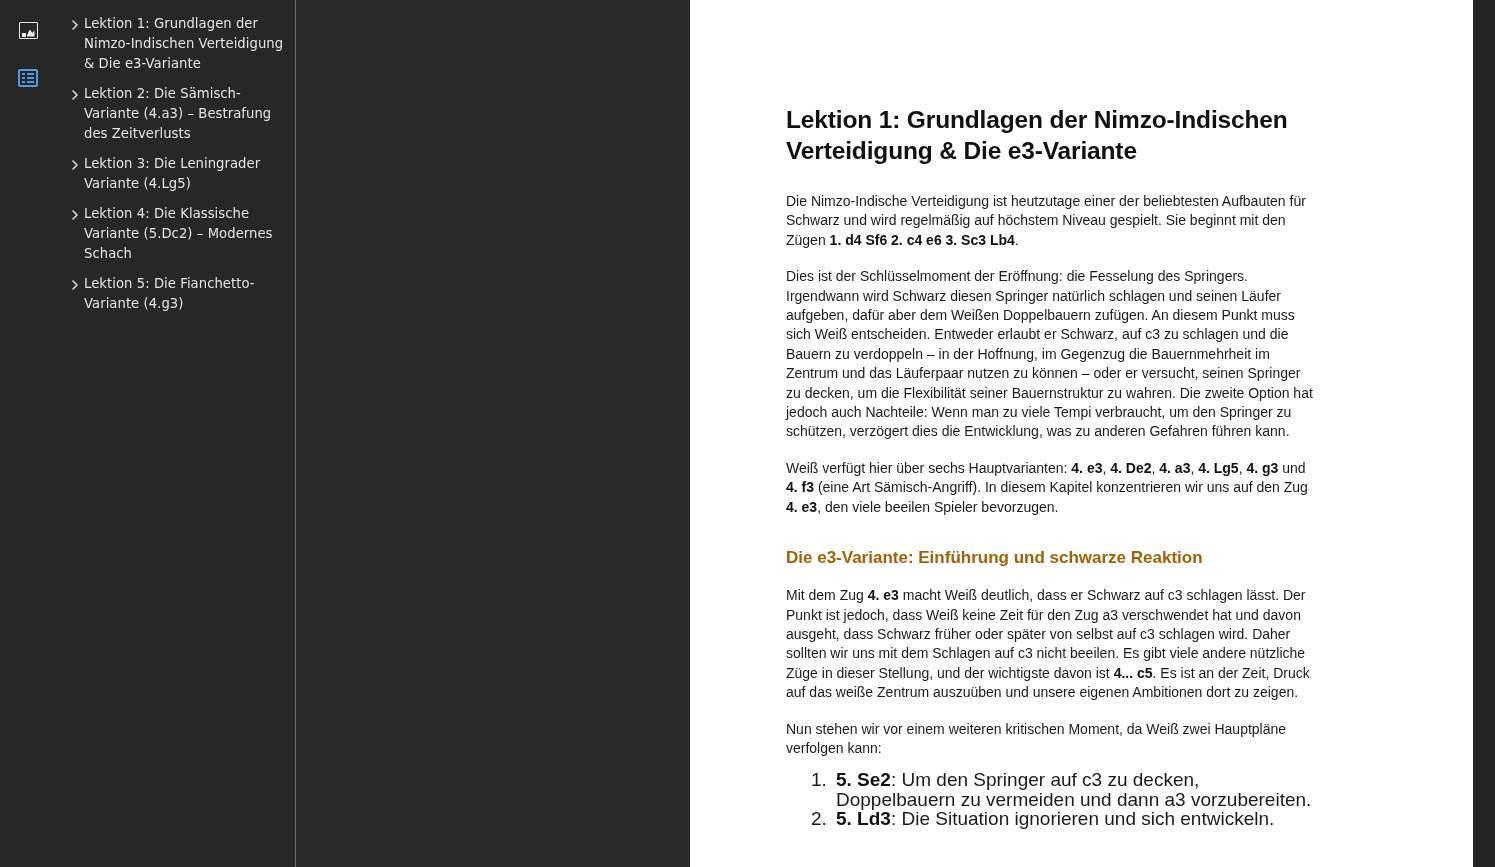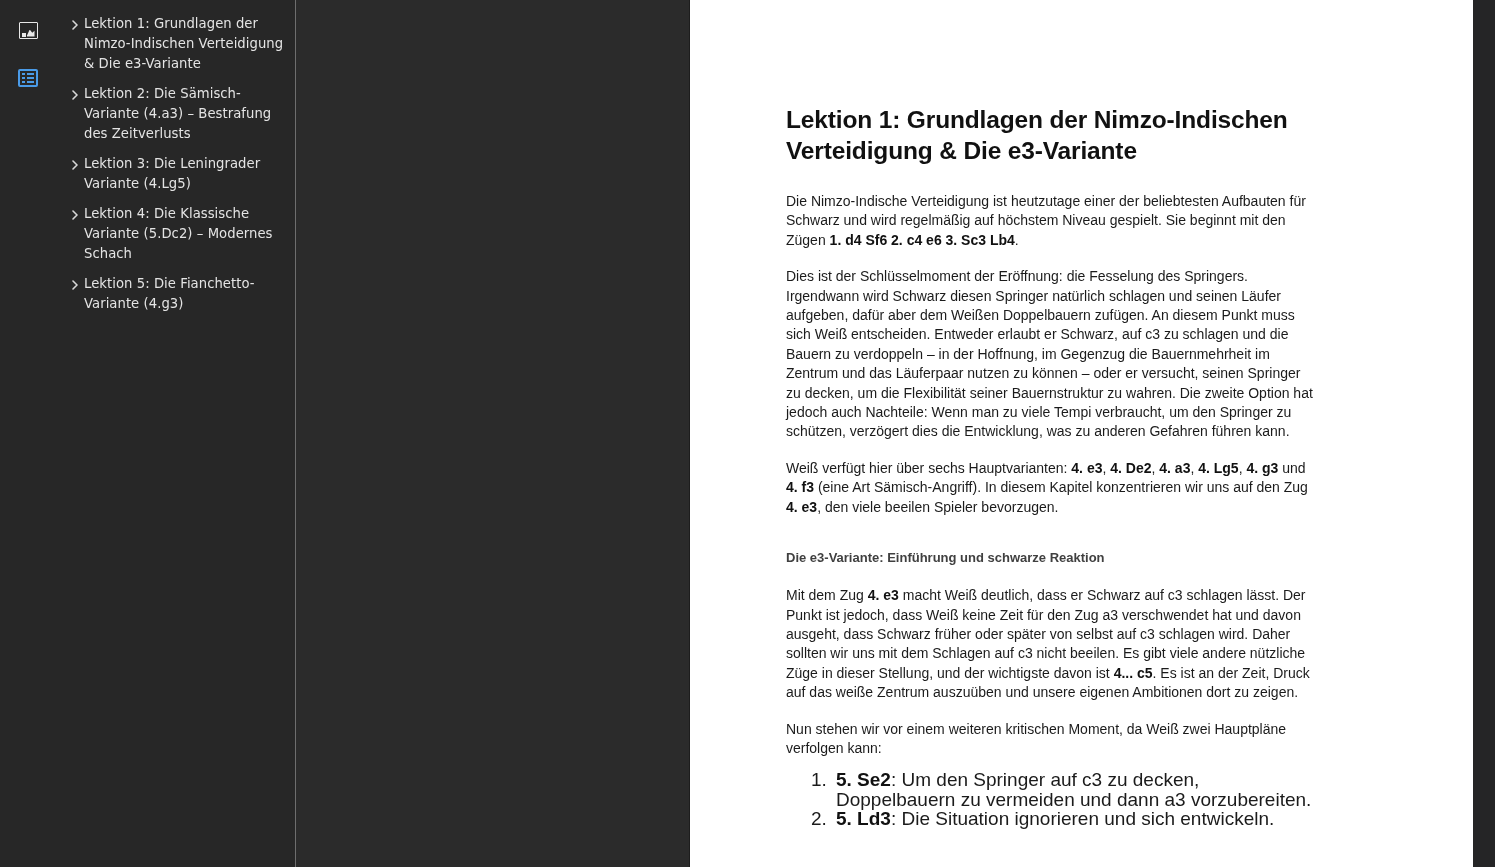--- a/index.html
+++ b/index.html
@@ -148,24 +148,24 @@
   }
   .doc-body h1 {
     font-size: 24.5px;
     line-height: 31px;
     font-weight: bold;
     color: #111111;
     margin: 0 0 26px 0;
     letter-spacing: -0.15px;
   }
   .doc-body h2 {
-    font-size: 13px;
+    font-size: 17px;
     line-height: 22px;
     font-weight: bold;
-    color: #404040;
+    color: #a16207;
     margin: 30px 0 17px 0;
   }
   .doc-body p {
     font-size: 14px;
     line-height: 19.4px;
     color: #1b1b1b;
     margin: 0 0 17px 0;
   }
   .doc-body p.tight { margin-bottom: 12px; }
   .doc-body ol {

